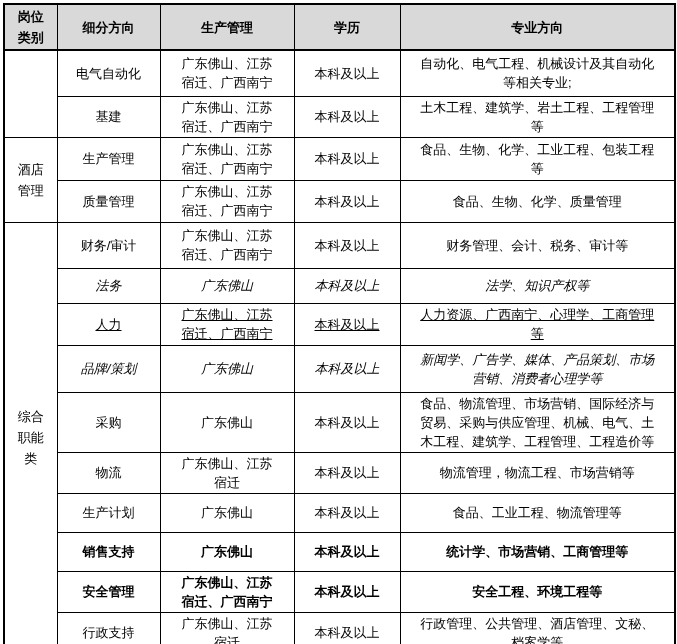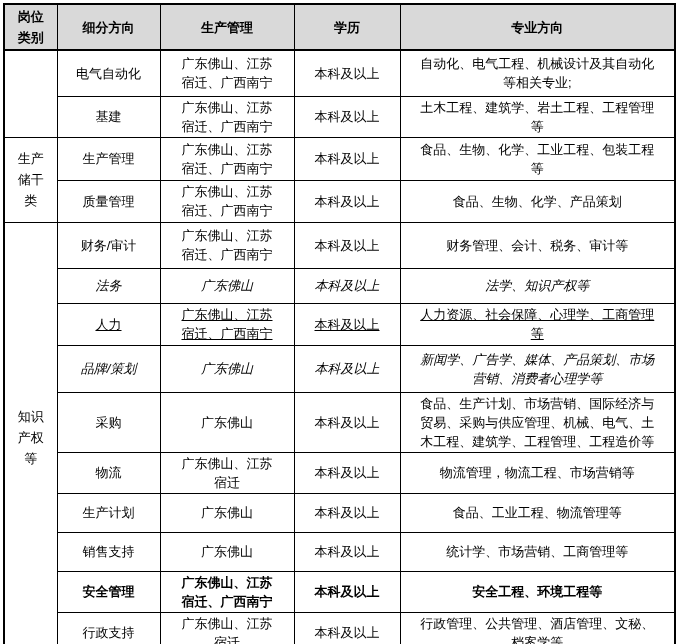--- a/index.html
+++ b/index.html
@@ -47,21 +47,21 @@
   tr.r2  { height: 40px; }
   tr.r3  { height: 43px; }
   tr.r4  { height: 42px; }
   tr.r5  { height: 46px; }
   tr.r6  { height: 35px; font-style: italic; }
   tr.r7  { height: 42px; text-decoration: underline; }
   tr.r8  { height: 47px; font-style: italic; }
   tr.r9  { height: 60px; }
   tr.r10 { height: 37px; }
   tr.r11 { height: 39px; }
-  tr.r12 { height: 39px; }
+  tr.r12 { height: 39px; font-weight: bold; }
   tr.r13 { height: 39px; font-weight: bold; }
   tr.r14 { height: 40px; }
 </style>
 </head>
 <body>
 
 <table class="recruit-table">
   <colgroup>
     <col style="width:53px">
     <col style="width:103px">
@@ -88,63 +88,63 @@
       <td class="majors-cell">自动化、电气工程、机械设计及其自动化等相关专业;</td>
     </tr>
     <tr class="r2">
       <td class="direction-cell">基建</td>
       <td class="location-cell">广东佛山、江苏宿迁、广西南宁</td>
       <td class="education-cell">本科及以上</td>
       <td class="majors-cell">土木工程、建筑学、岩土工程、工程管理等</td>
     </tr>
 
     <tr class="r3">
-      <td rowspan="2" class="category-cell"><span class="vwrap">生产储干类</span></td>
+      <td rowspan="2" class="category-cell"><span class="vwrap">酒店管理</span></td>
       <td class="direction-cell">生产管理</td>
       <td class="location-cell">广东佛山、江苏宿迁、广西南宁</td>
       <td class="education-cell">本科及以上</td>
       <td class="majors-cell">食品、生物、化学、工业工程、包装工程等</td>
     </tr>
     <tr class="r4">
       <td class="direction-cell">质量管理</td>
       <td class="location-cell">广东佛山、江苏宿迁、广西南宁</td>
       <td class="education-cell">本科及以上</td>
-      <td class="majors-cell">食品、生物、化学、产品策划</td>
+      <td class="majors-cell">食品、生物、化学、质量管理</td>
     </tr>
 
     <tr class="r5">
-      <td rowspan="10" class="category-cell"><span class="vwrap">知识产权等</span></td>
+      <td rowspan="10" class="category-cell"><span class="vwrap">综合职能类</span></td>
       <td class="direction-cell">财务/审计</td>
       <td class="location-cell">广东佛山、江苏宿迁、广西南宁</td>
       <td class="education-cell">本科及以上</td>
       <td class="majors-cell">财务管理、会计、税务、审计等</td>
     </tr>
     <tr class="r6">
       <td class="direction-cell">法务</td>
       <td class="location-cell">广东佛山</td>
       <td class="education-cell">本科及以上</td>
       <td class="majors-cell">法学、知识产权等</td>
     </tr>
     <tr class="r7">
       <td class="direction-cell">人力</td>
       <td class="location-cell">广东佛山、江苏宿迁、广西南宁</td>
       <td class="education-cell">本科及以上</td>
-      <td class="majors-cell">人力资源、社会保障、心理学、工商管理等</td>
+      <td class="majors-cell">人力资源、广西南宁、心理学、工商管理等</td>
     </tr>
     <tr class="r8">
       <td class="direction-cell">品牌/策划</td>
       <td class="location-cell">广东佛山</td>
       <td class="education-cell">本科及以上</td>
       <td class="majors-cell">新闻学、广告学、媒体、产品策划、市场营销、消费者心理学等</td>
     </tr>
     <tr class="r9">
       <td class="direction-cell">采购</td>
       <td class="location-cell">广东佛山</td>
       <td class="education-cell">本科及以上</td>
-      <td class="majors-cell">食品、生产计划、市场营销、国际经济与贸易、采购与供应管理、机械、电气、土木工程、建筑学、工程管理、工程造价等</td>
+      <td class="majors-cell">食品、物流管理、市场营销、国际经济与贸易、采购与供应管理、机械、电气、土木工程、建筑学、工程管理、工程造价等</td>
     </tr>
     <tr class="r10">
       <td class="direction-cell">物流</td>
       <td class="location-cell">广东佛山、江苏宿迁</td>
       <td class="education-cell">本科及以上</td>
       <td class="majors-cell">物流管理，物流工程、市场营销等</td>
     </tr>
     <tr class="r11">
       <td class="direction-cell">生产计划</td>
       <td class="location-cell">广东佛山</td>

